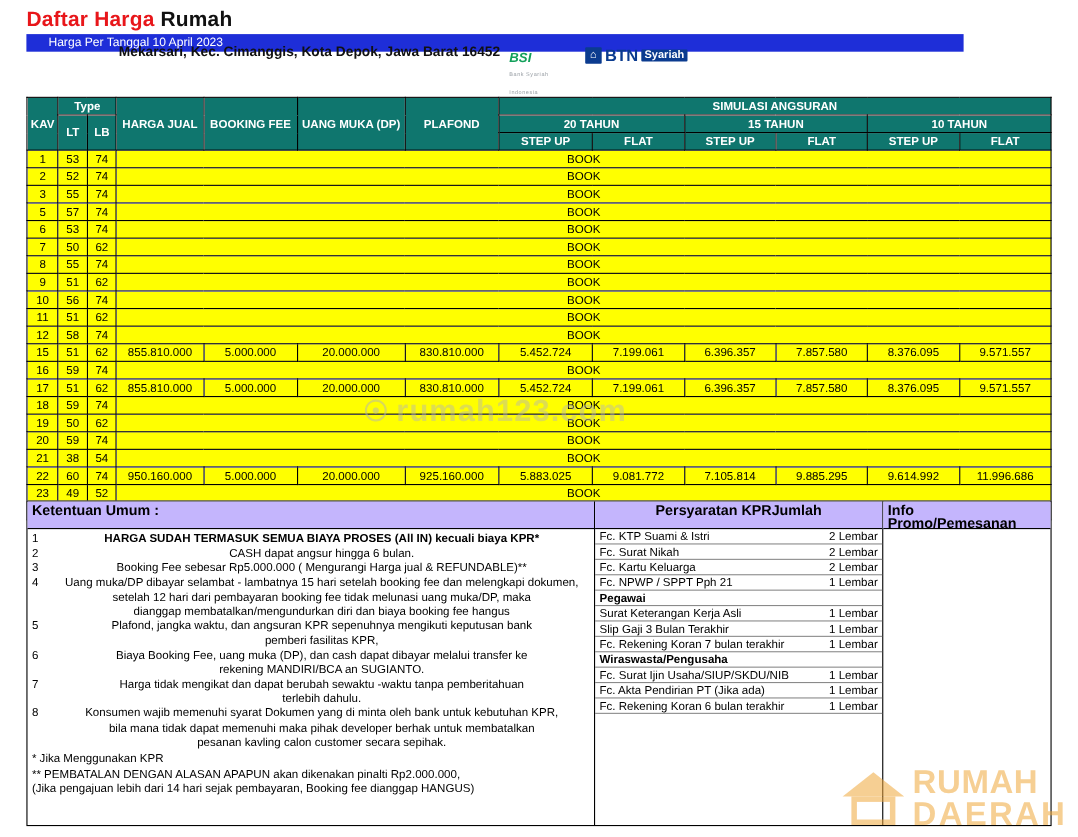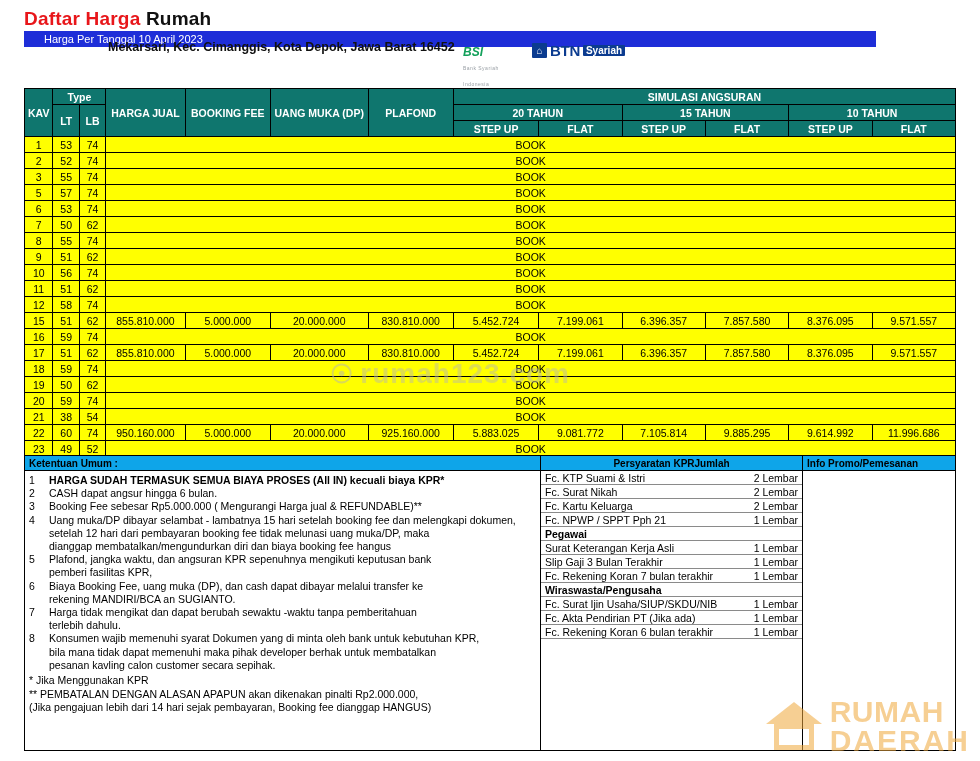--- a/index.html
+++ b/index.html
@@ -169,26 +169,26 @@
     border-right: 1px solid #000000;
     box-sizing: border-box;
     position: relative;
   }
   .panel-promo {
     flex: 1;
     box-sizing: border-box;
     position: relative;
   }
   .panel-head {
-    background: #0ea5e9;
-    font-weight: bold;
-    font-size: 10px;
+    background: #c4b5fd;
+    font-weight: bold;
+    font-size: 13px;
     padding: 2px 4px;
     border-bottom: 1px solid #000000;
-    height: 15px;
+    height: 25px;
     box-sizing: border-box;
     line-height: 12px;
   }
   .panel-head.split {
     display: flex;
     justify-content: center;
   }
   .terms-body {
     padding: 3px 4px 0 4px;
     font-size: 10.5px;
@@ -198,20 +198,21 @@
     line-height: 13.2px;
   }
   .term-no {
     width: 20px;
     flex: 0 0 20px;
     font-size: 10.5px;
   }
   .term-txt {
     flex: 1;
     font-size: 10.5px;
+    text-align: center;
   }
   .term-txt.bold { font-weight: bold; }
   .terms-foot {
     padding: 2px 4px 0 4px;
     font-size: 10.5px;
     line-height: 13.5px;
   }
   .req-body { padding: 0; }
   .req-row {
     display: flex;

